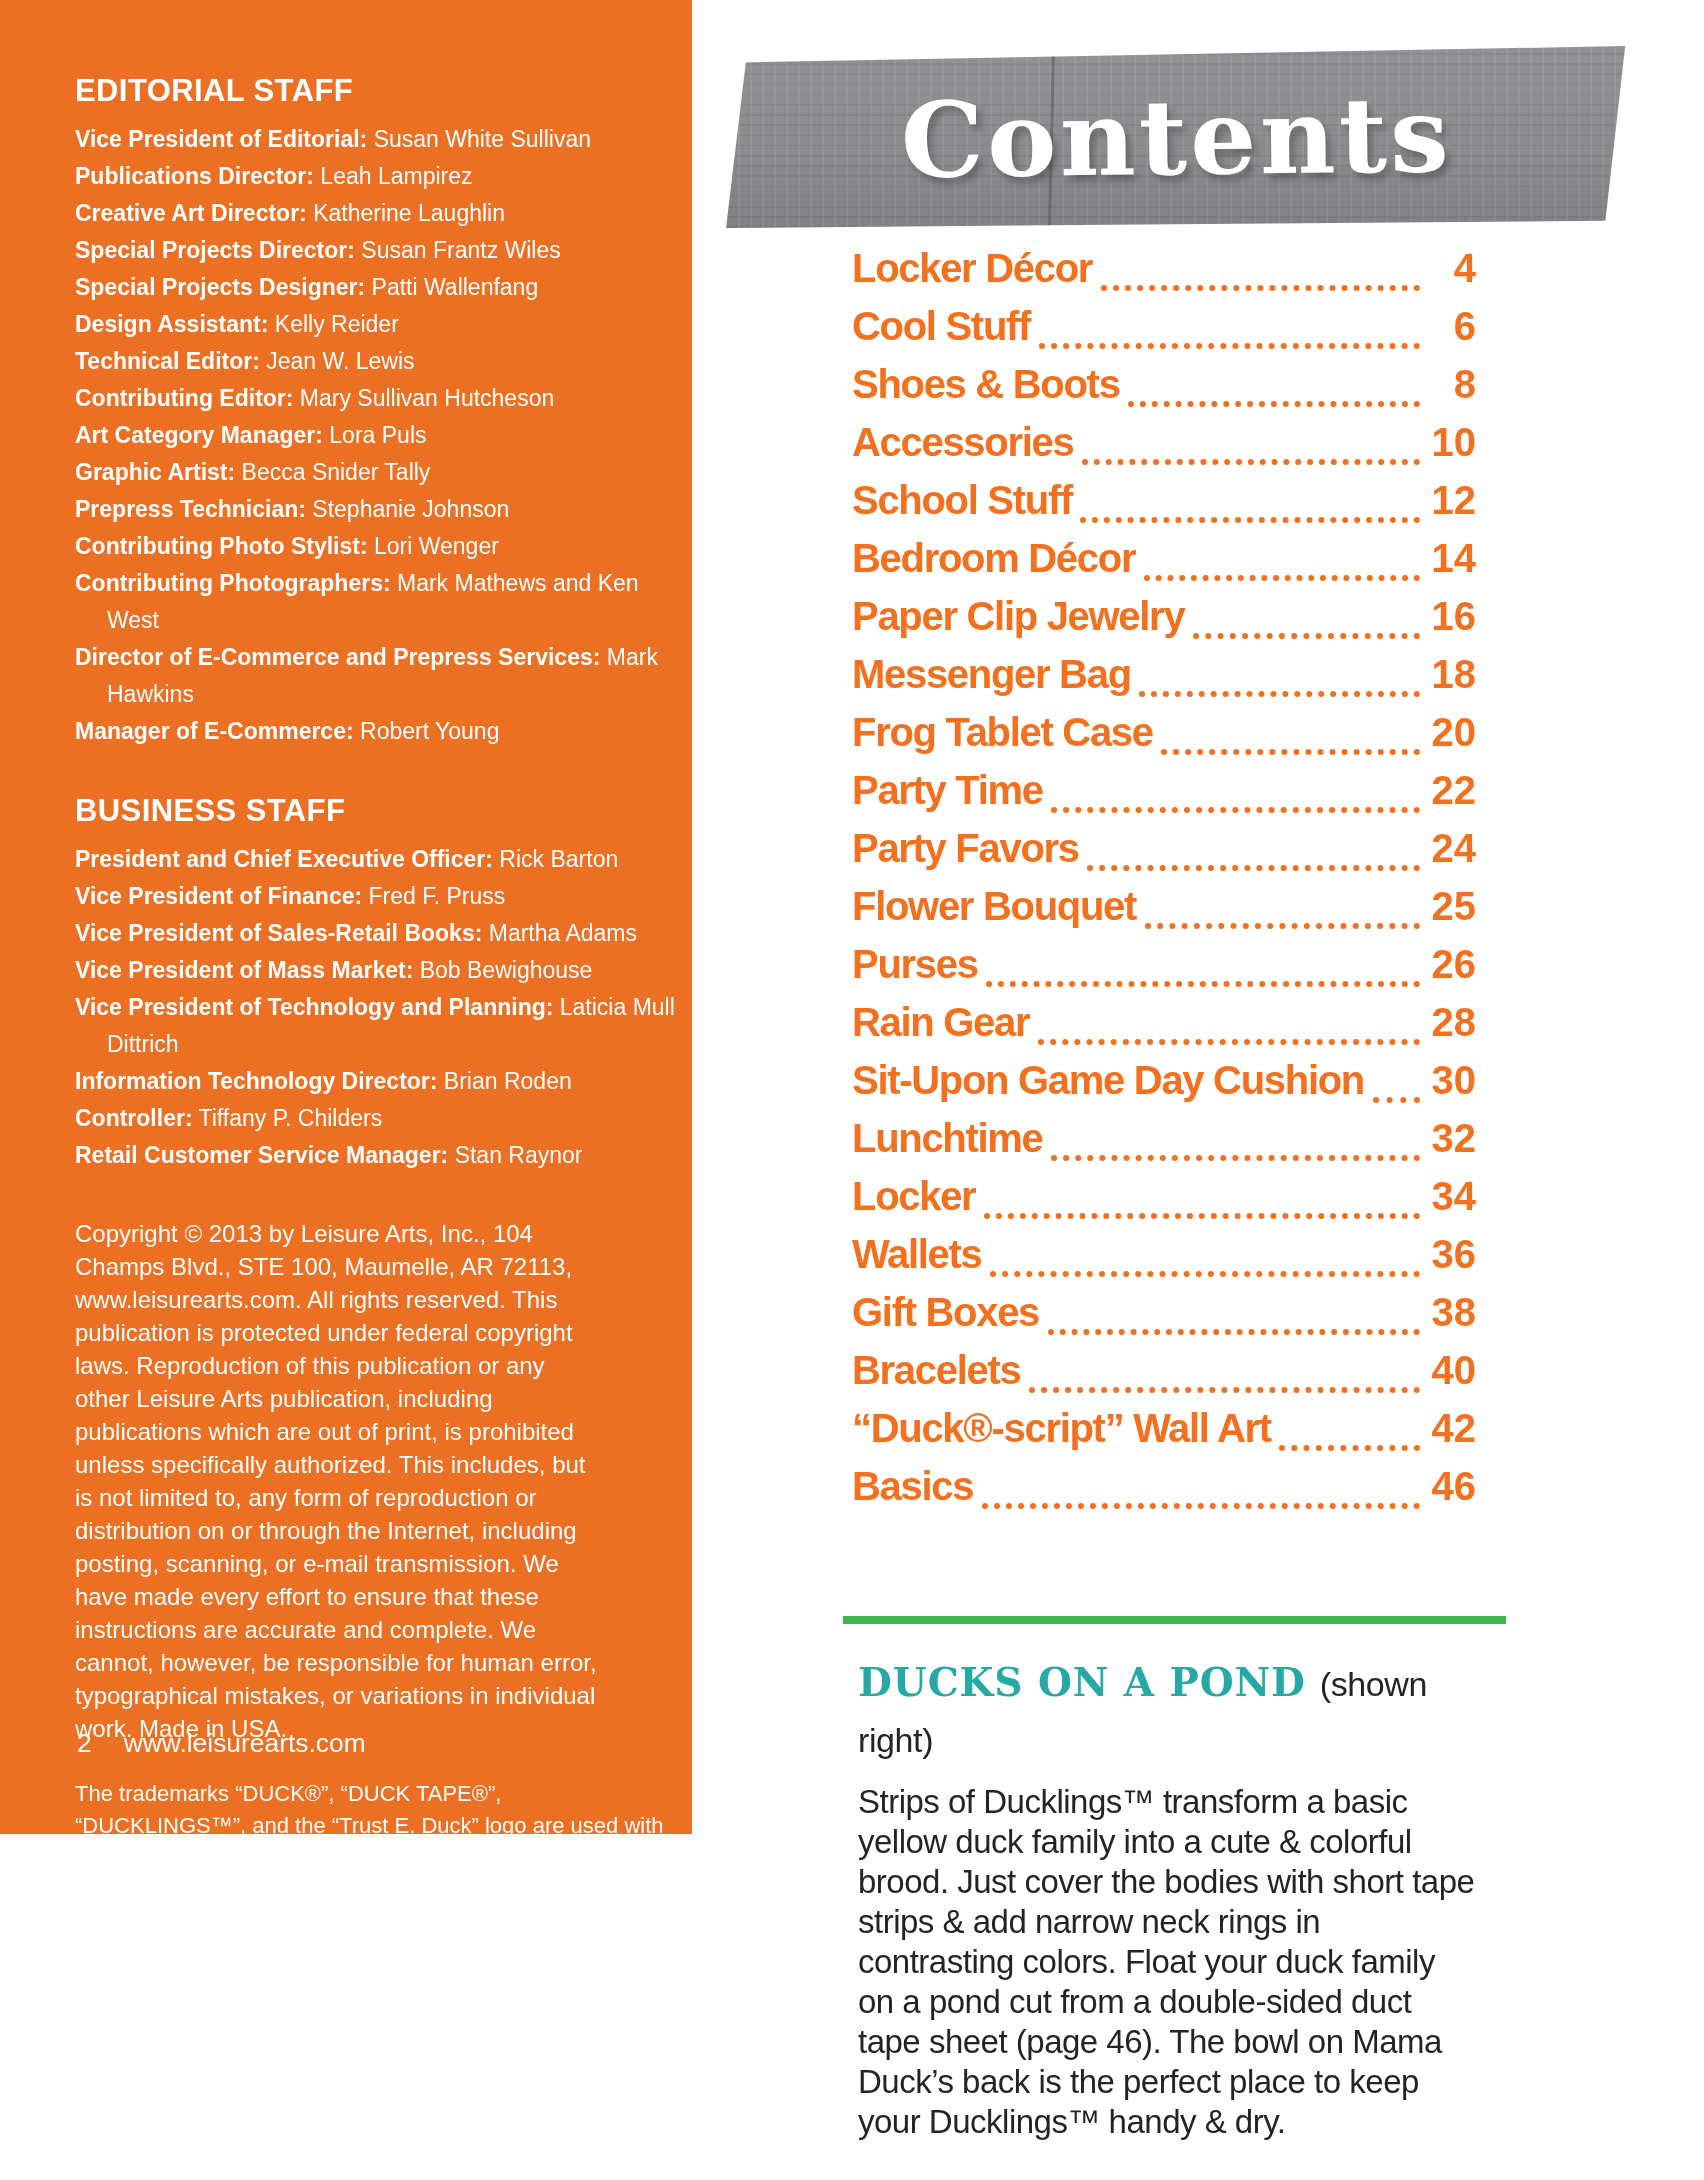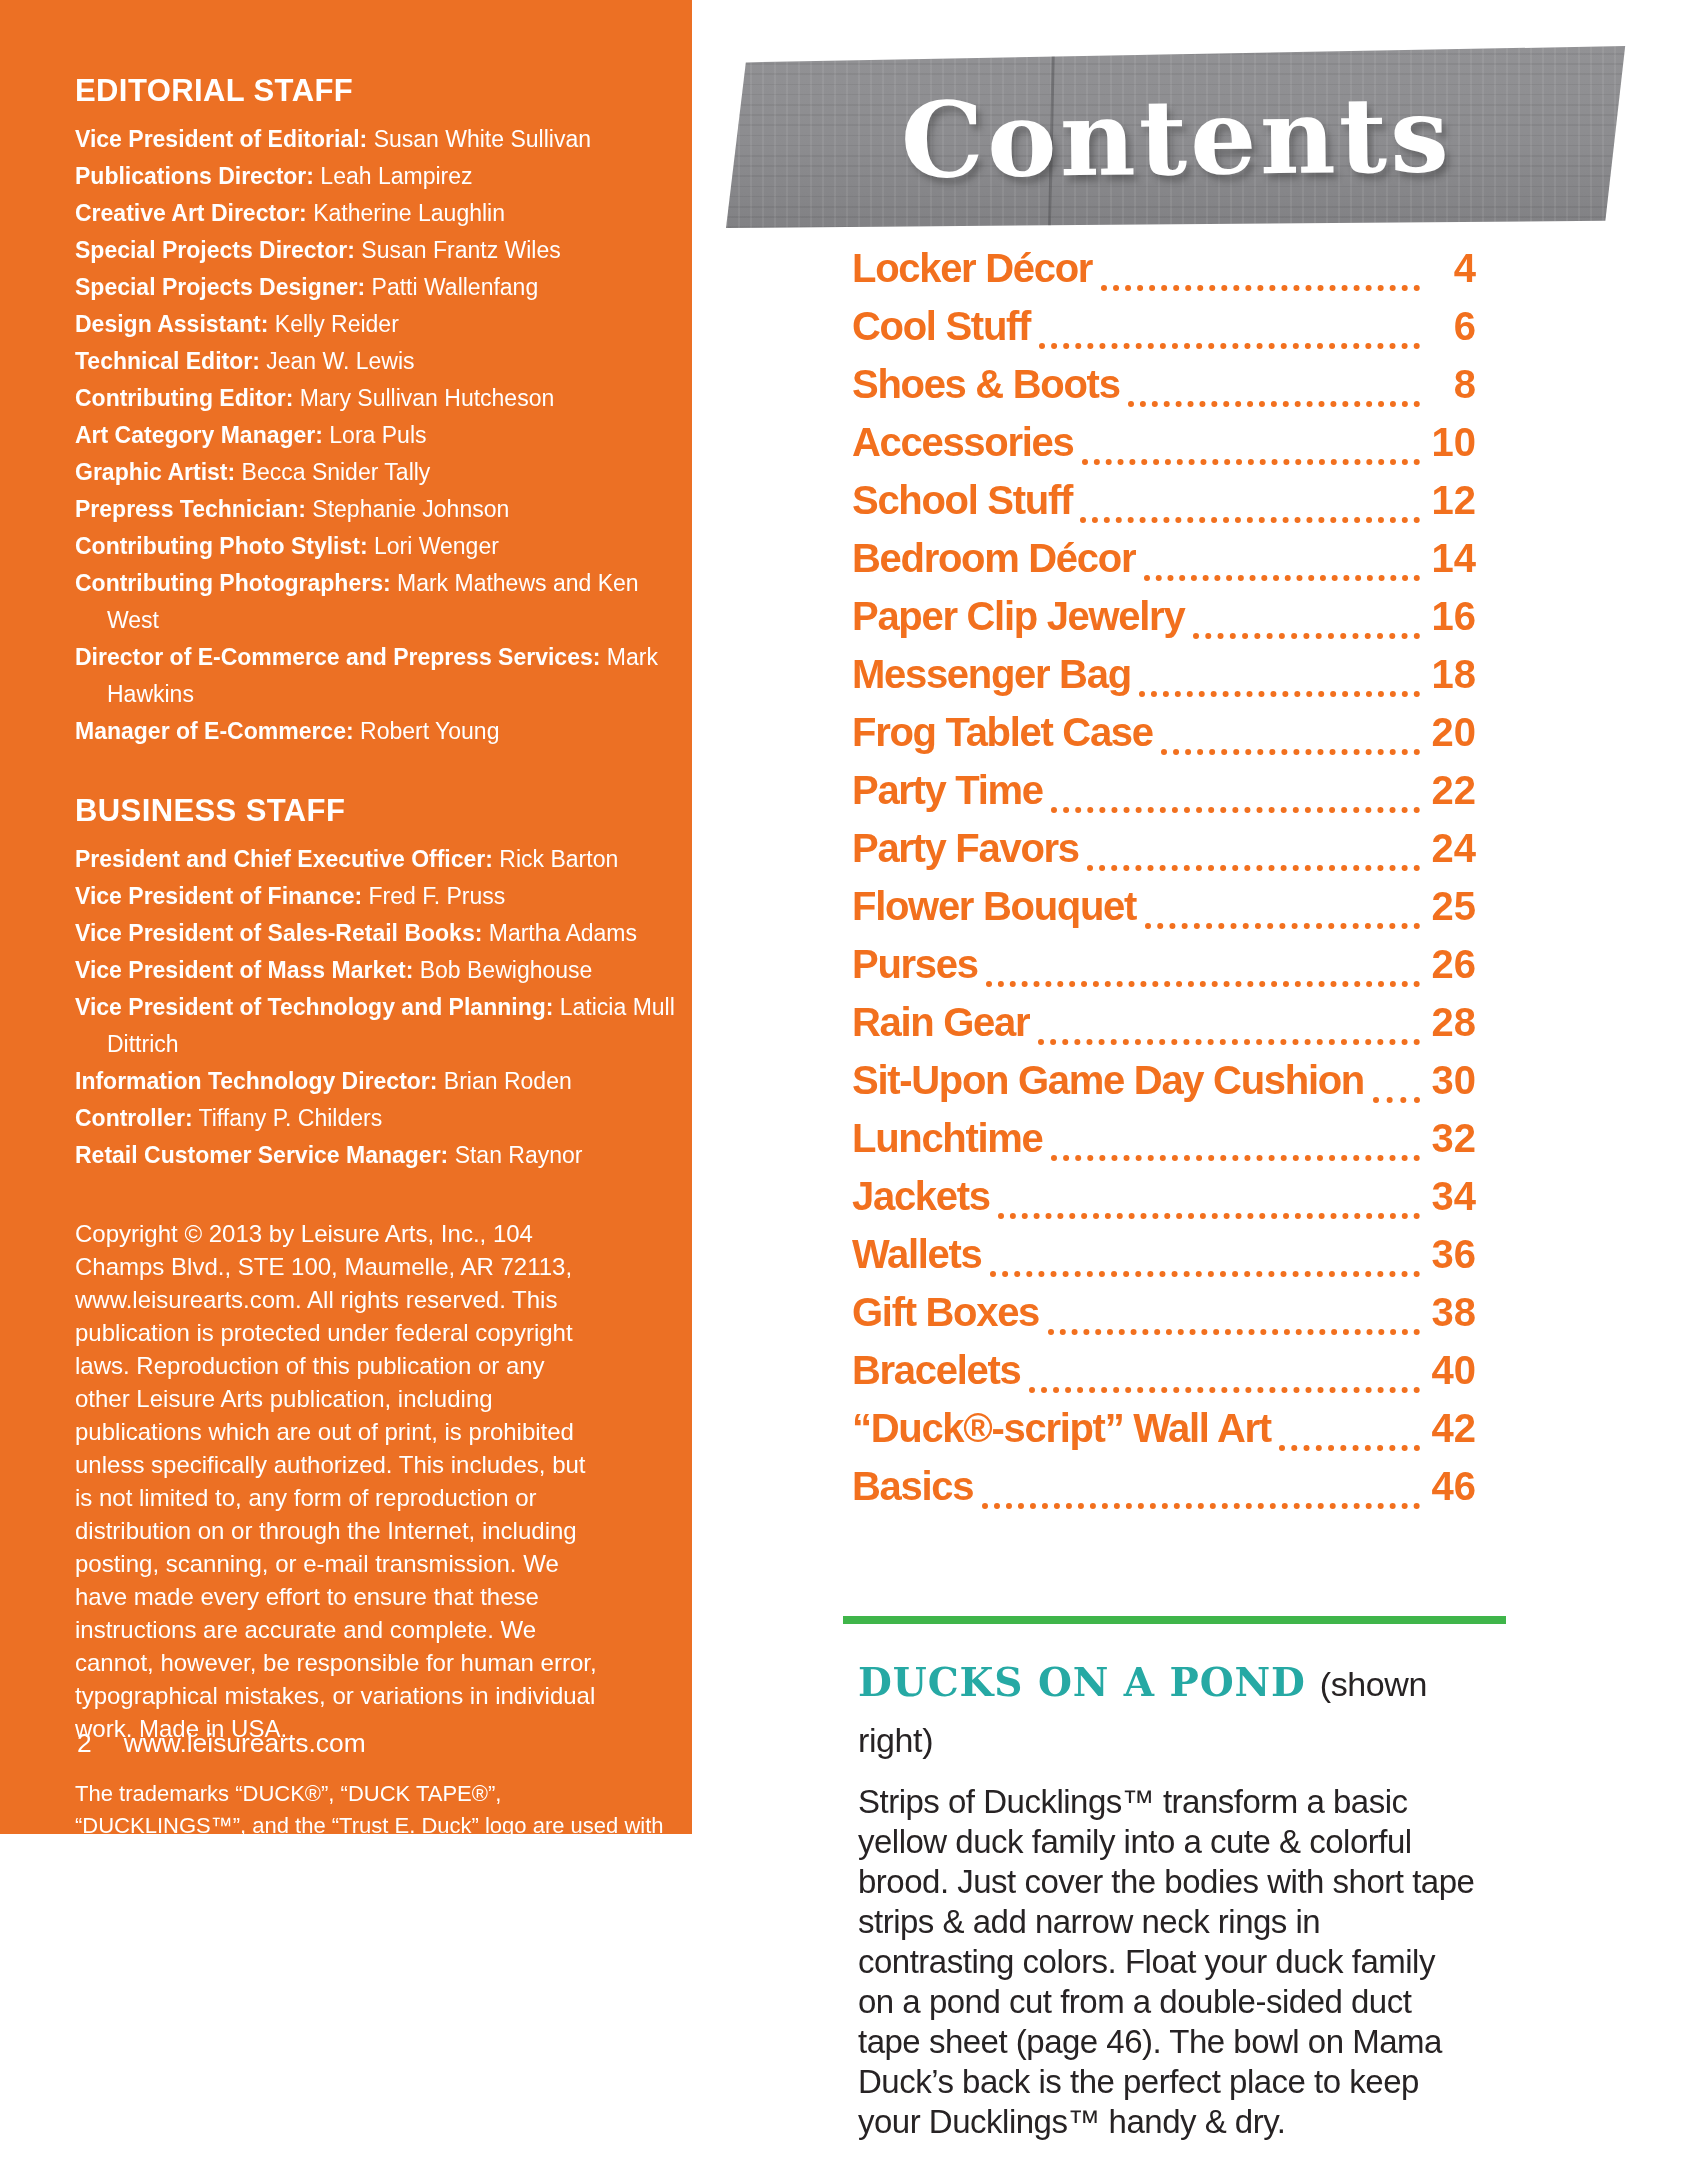--- a/index.html
+++ b/index.html
@@ -228,21 +228,21 @@
         <span>Sit-Upon Game Day Cushion</span>
         <span class="toc-leader"></span>
         <span class="toc-page">30</span>
       </div>
       <div class="toc-row">
         <span>Lunchtime</span>
         <span class="toc-leader"></span>
         <span class="toc-page">32</span>
       </div>
       <div class="toc-row">
-        <span>Jackets</span>
+        <span>Locker</span>
         <span class="toc-leader"></span>
         <span class="toc-page">34</span>
       </div>
       <div class="toc-row">
         <span>Wallets</span>
         <span class="toc-leader"></span>
         <span class="toc-page">36</span>
       </div>
       <div class="toc-row">
         <span>Gift Boxes</span>

